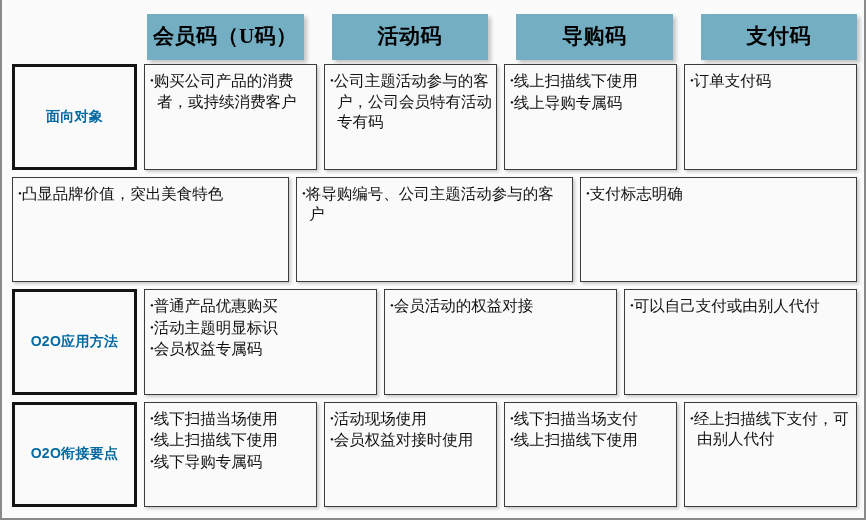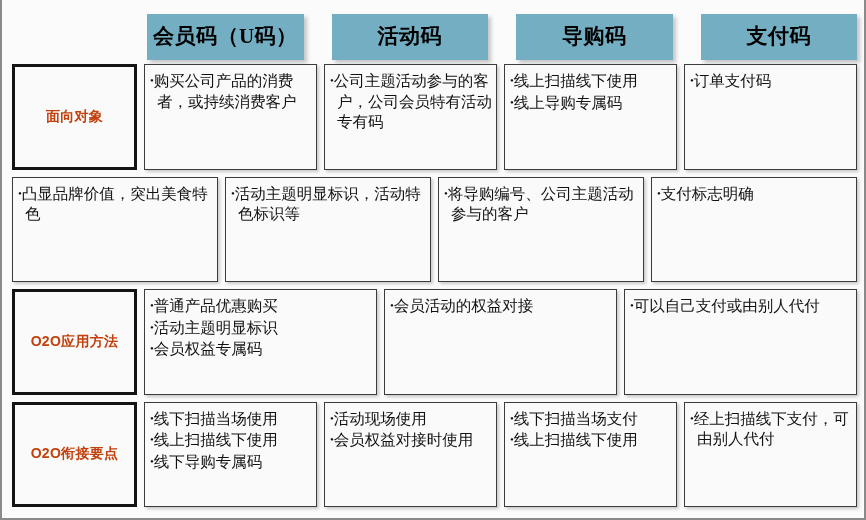--- a/index.html
+++ b/index.html
@@ -74,21 +74,21 @@
     flex: 0 0 125px;
     background: #fafafa;
     border: 3px solid #141414;
     box-sizing: border-box;
     display: flex;
     align-items: center;
     justify-content: center;
     font-family: "Liberation Sans", "DejaVu Sans", sans-serif;
     font-weight: bold;
     font-size: 14px;
-    color: #c2410c;
+    color: #0369a1;
     letter-spacing: 0.3px;
     text-align: center;
   }
 
   .cell {
     flex: 1 1 0;
     background: #fafafa;
     border: 1.5px solid #3c3c3c;
     box-sizing: border-box;
     padding: 6px 3px 4px 5px;
@@ -157,25 +157,20 @@
     </div>
 
     <div class="data-row">
       <div class="cell">
         <ul>
           <li>凸显品牌价值，突出美食特色</li>
         </ul>
       </div>
       <div class="cell">
         <ul>
-          <li>活动主题明显标识，活动特色标识等</li>
-        </ul>
-      </div>
-      <div class="cell">
-        <ul>
           <li>将导购编号、公司主题活动参与的客户</li>
         </ul>
       </div>
       <div class="cell">
         <ul>
           <li>支付标志明确</li>
         </ul>
       </div>
     </div>
 

